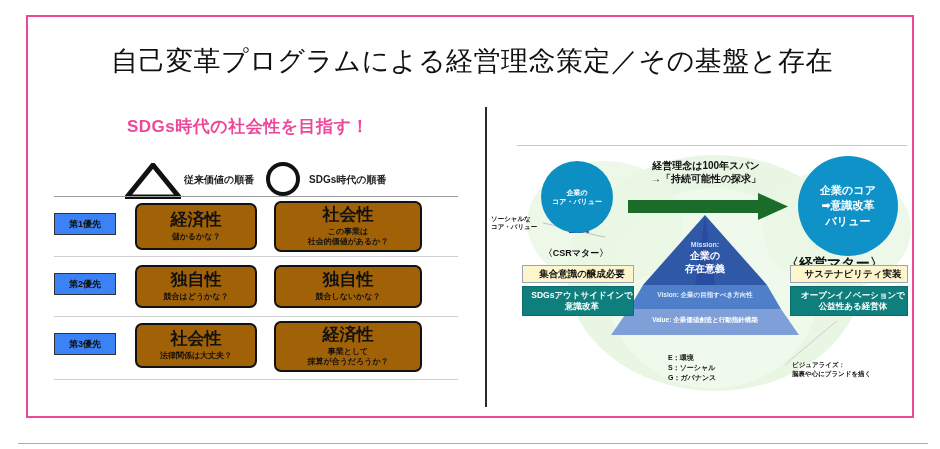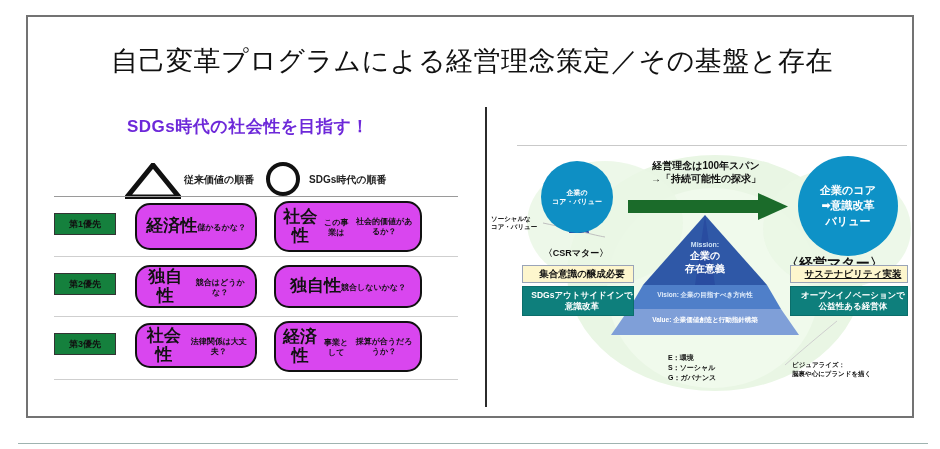--- a/index.html
+++ b/index.html
@@ -5,21 +5,21 @@
   html,body{margin:0;padding:0;background:#ffffff;}
   body{
     width:940px;height:449px;position:relative;overflow:hidden;
     font-family:"Liberation Sans","DejaVu Sans",sans-serif;
     color:#1a1a1a;
   }
 
   
   #slide-frame{
     position:absolute;left:26px;top:15px;width:888px;height:403px;
-    border:2px solid #737373;background:#ffffff;box-sizing:border-box;
+    border:2px solid #ec4899;background:#ffffff;box-sizing:border-box;
   }
   #bottom-rule{
     position:absolute;left:18px;top:443px;width:910px;height:1px;
     background:#9fb3b0;
   }
 
   
   #slide-title{
     position:absolute;left:0;top:26px;width:888px;text-align:center;
     font-size:27px;font-weight:400;letter-spacing:.5px;color:#111;
@@ -29,21 +29,21 @@
   
   #panel-divider{
     position:absolute;left:457px;top:90px;width:2px;height:300px;
     background:#2b2b2b;
   }
 
   
   #left-panel{position:absolute;left:0;top:88px;width:457px;height:305px;}
   #left-heading{
     position:absolute;left:0;top:10px;width:440px;text-align:center;
-    font-size:17px;font-weight:bold;letter-spacing:.5px;color:#6d28d9;
+    font-size:17px;font-weight:bold;letter-spacing:.5px;color:#ec4899;
     white-space:nowrap;
   }
   #axis-rule{
     position:absolute;left:26px;top:91px;width:404px;height:1px;background:#9a9a9a;
   }
   .marker-label{
     position:absolute;font-size:10px;font-weight:bold;color:#222;white-space:nowrap;
   }
   #tri-marker{
     position:absolute;left:97px;top:58px;width:0;height:0;
@@ -53,26 +53,26 @@
     position:absolute;left:238px;top:57px;width:34px;height:34px;
     border:4px solid #111;border-radius:50%;box-sizing:border-box;
   }
 
   .prio-row{position:absolute;left:0;width:457px;height:60px;}
   .prio-sep{position:absolute;left:26px;width:404px;height:1px;background:#cfcfcf;}
   .prio-tag{
     position:absolute;left:26px;top:16px;width:62px;height:22px;
     border:1px solid #333;box-sizing:border-box;
     display:flex;align-items:center;justify-content:center;
-    font-size:9px;font-weight:bold;color:#111;background:#15803d;
+    font-size:9px;font-weight:bold;color:#111;background:#3b82f6;
   }
   .card{
-    position:absolute;box-sizing:border-box;background:#d946ef;
-    border:2.5px solid #111;border-radius:15px;
-    display:flex;flex-direction:row;align-items:center;justify-content:center;
+    position:absolute;box-sizing:border-box;background:#a16207;
+    border:2.5px solid #111;border-radius:7px;
+    display:flex;flex-direction:column;align-items:center;justify-content:center;
     text-align:center;padding:2px 4px;
   }
   .card-main{font-size:17px;font-weight:bold;line-height:1.1;color:#111;}
   .card-sub{font-size:8px;font-weight:bold;line-height:1.25;color:#111;margin-top:2px;}
   .card-col-a{left:107px;width:122px;}
   .card-col-b{left:246px;width:148px;}
 
   
   #right-panel{position:absolute;left:457px;top:88px;width:457px;height:305px;}
   #right-heading{
@@ -127,21 +127,21 @@
   .tagbox{
     position:absolute;box-sizing:border-box;
     display:flex;align-items:center;justify-content:center;text-align:center;
     font-weight:bold;
     padding-left:8px;
   }
   .tag-yellow{background:#fdf6cd;border:1px solid #9aa4b8;color:#111;font-size:9.5px;}
   .tag-teal{background:#0e7f7c;border:1px solid #0b6e6b;color:#fff;font-size:8.5px;line-height:1.3;}
   #tag-csr-1{left:37px;top:112px;width:112px;height:18px;}
   #tag-csr-2{left:37px;top:133px;width:112px;height:30px;}
-  #tag-kei-1{left:305px;top:112px;width:118px;height:18px;text-decoration:underline;}
+  #tag-kei-1{left:305px;top:112px;width:118px;height:18px;}
   #tag-kei-2{left:305px;top:133px;width:118px;height:30px;}
 
   
   .pyr-t{position:absolute;text-align:center;color:#fff;font-weight:bold;white-space:nowrap;}
   #pyr-mission-lbl{left:160px;top:88px;width:120px;font-size:7px;color:#cfe3f5;}
   #pyr-mission{left:160px;top:97px;width:120px;font-size:10px;line-height:1.25;}
   #pyr-vision{left:140px;top:138px;width:160px;font-size:6.5px;color:#e3eefb;}
   #pyr-value{left:128px;top:163px;width:184px;font-size:6.5px;color:#ffffff;}
 </style>
 </head>

